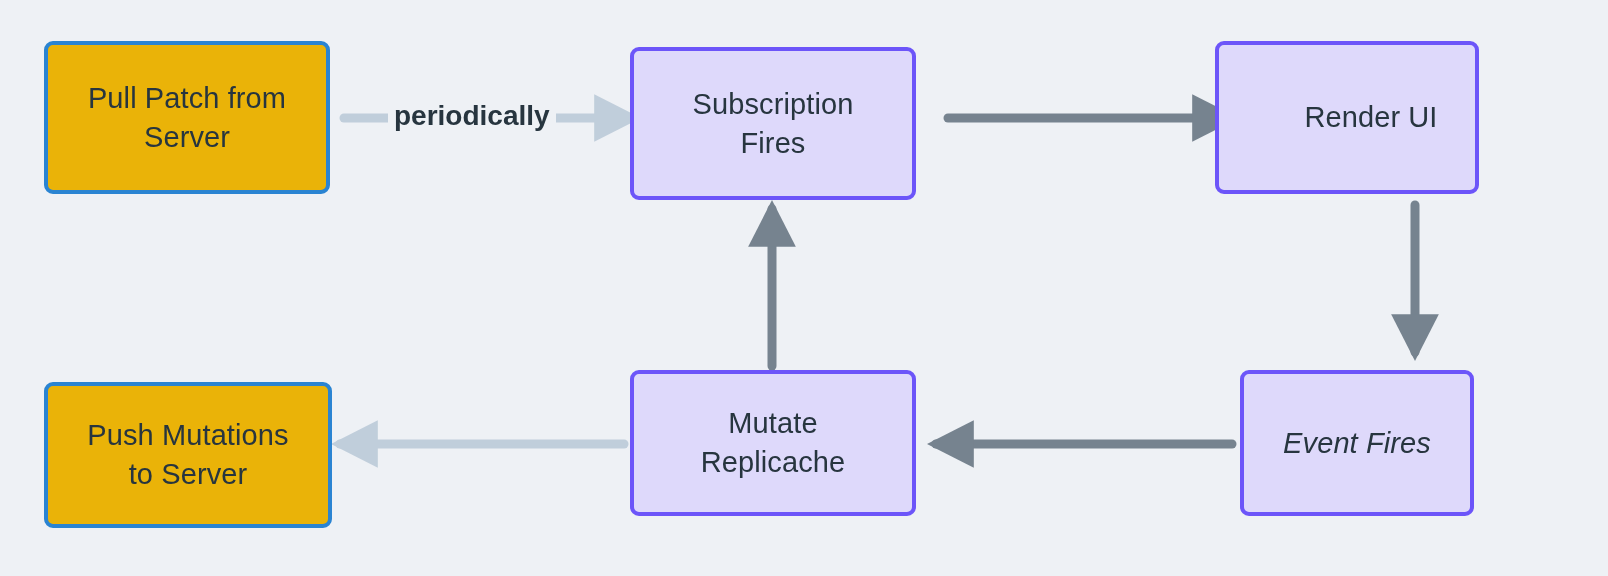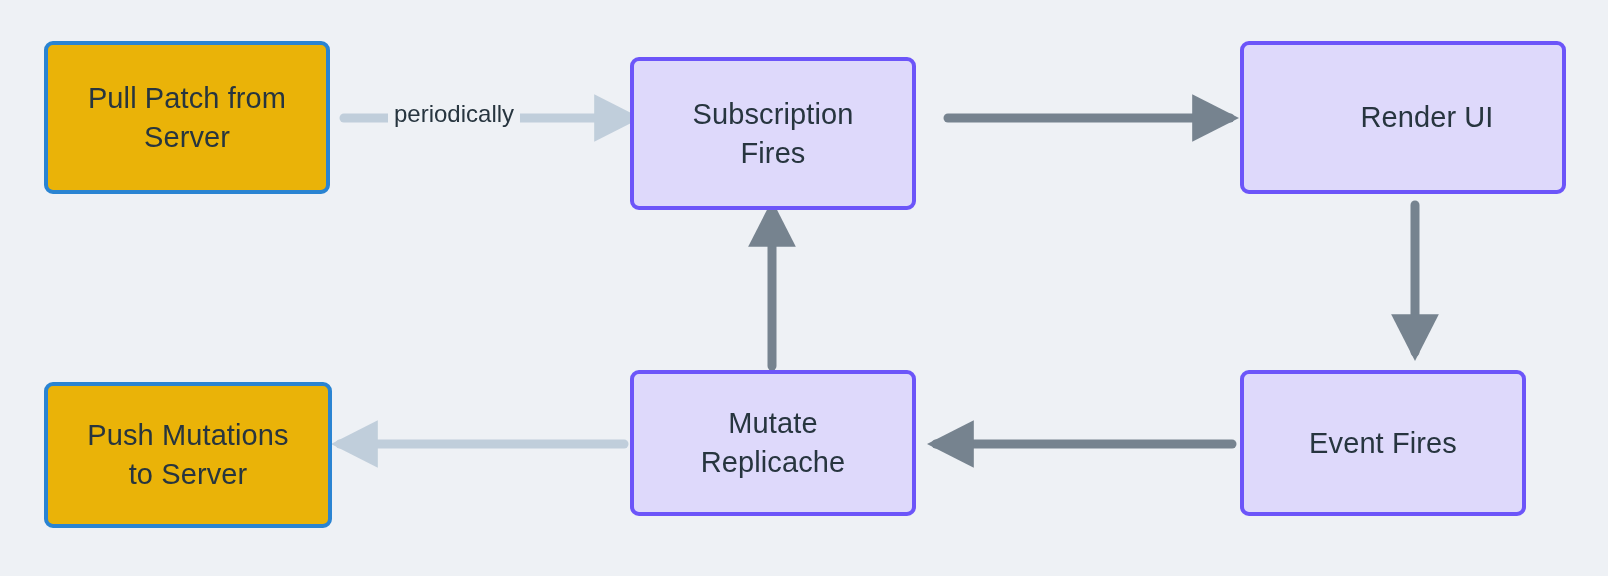--- a/index.html
+++ b/index.html
@@ -48,34 +48,35 @@
     background: #eab308;
     border-color: #2a84d2;
   }
   .node-purple {
     background: #ded9fb;
     border-color: #6c55f9;
   }
   .edge-label {
     position: absolute;
     color: #27353f;
-    font-size: 24px;
+    font-size: 28px;
     line-height: 1;
     white-space: nowrap;
     background: #eef1f5;
     padding: 2px 6px;
     z-index: 3;
+    font-weight: bold;
   }
   
   #node-pull      { left: 44px;   top: 41px;  width: 286px; height: 153px; }
-  #node-subscribe { left: 630px;  top: 57px;  width: 286px; height: 153px; }
-  #node-render    { left: 1240px; top: 41px;  width: 326px; height: 153px; padding-left: 48px; }
+  #node-subscribe { left: 630px;  top: 47px;  width: 286px; height: 153px; }
+  #node-render    { left: 1215px; top: 41px;  width: 264px; height: 153px; padding-left: 48px; }
   #node-push      { left: 44px;   top: 370px; width: 288px; height: 146px; margin-top: 12px; }
   #node-mutate    { left: 630px;  top: 370px; width: 286px; height: 146px; }
-  #node-event     { left: 1240px; top: 370px; width: 286px; height: 146px; }
+  #node-event     { left: 1240px; top: 370px; width: 234px; height: 146px; font-style: italic; }
 
   #label-periodically { left: 388px; top: 100px; }
   #label-background   { left: 378px; top: 430px; }
 </style>
 </head>
 <body>
 
 <div id="diagram-root">
 
   <svg class="edge-layer" viewBox="0 0 1608 576" width="1608" height="576" xmlns="http://www.w3.org/2000/svg">

